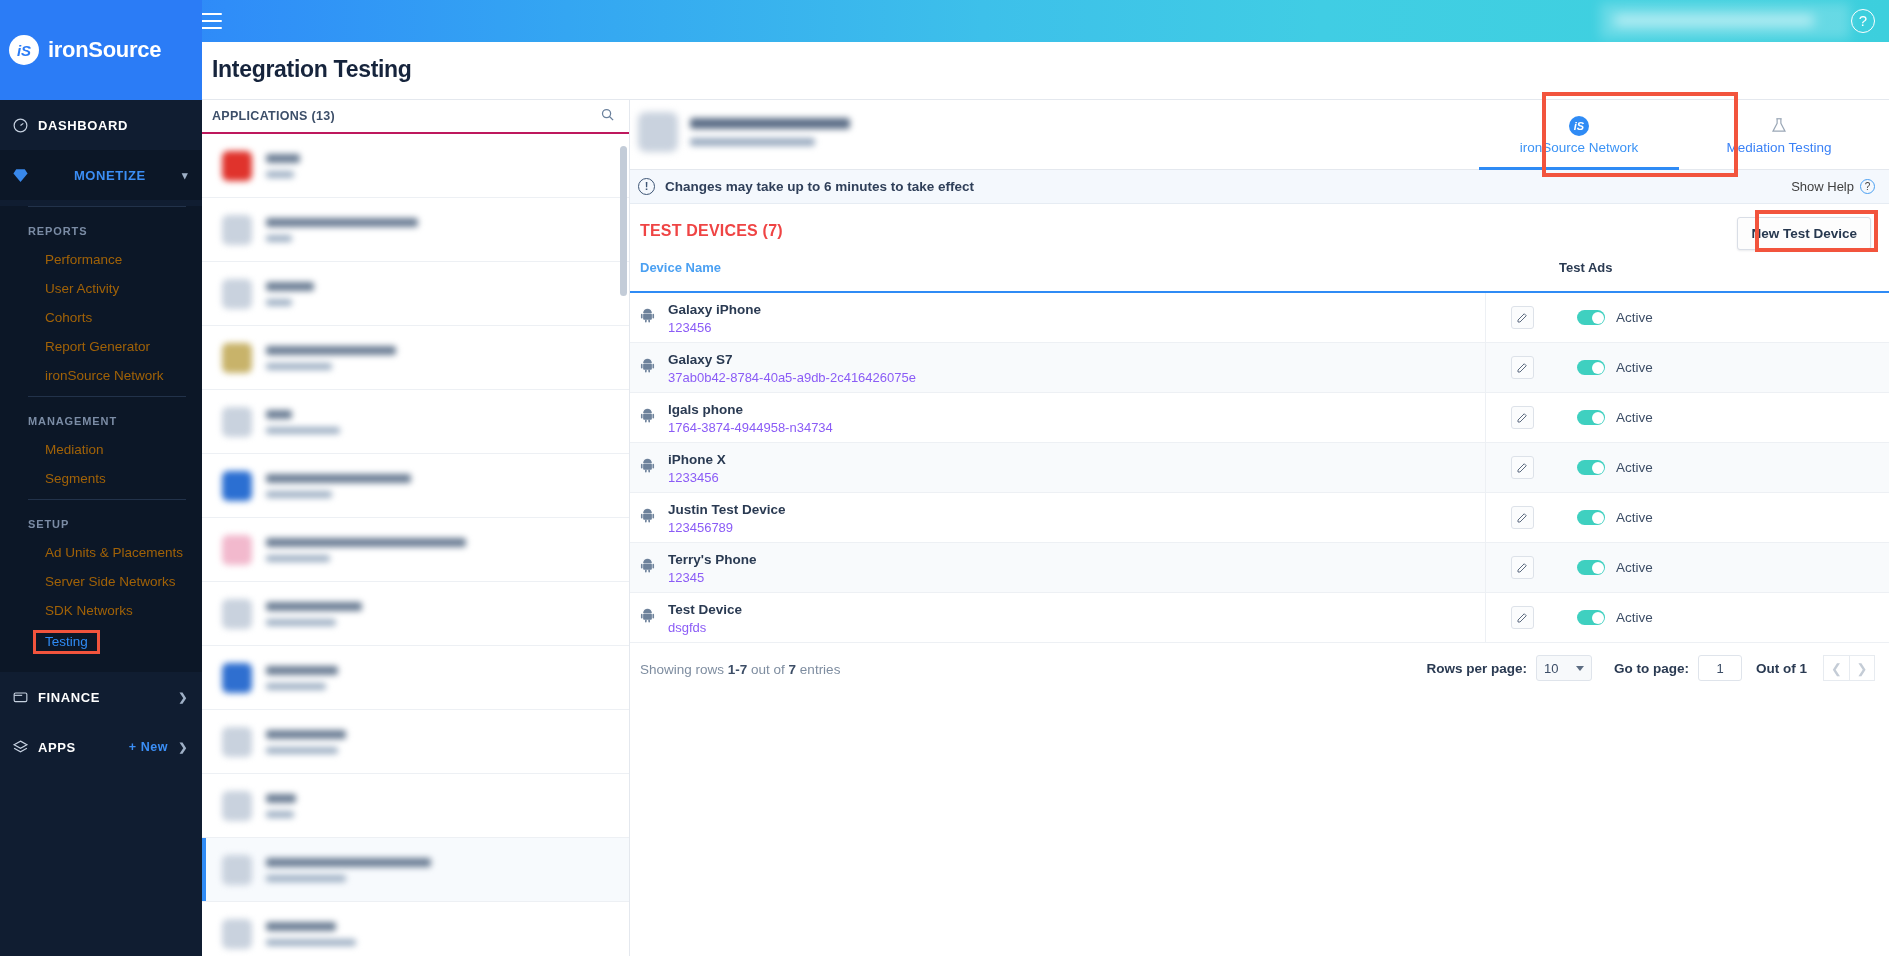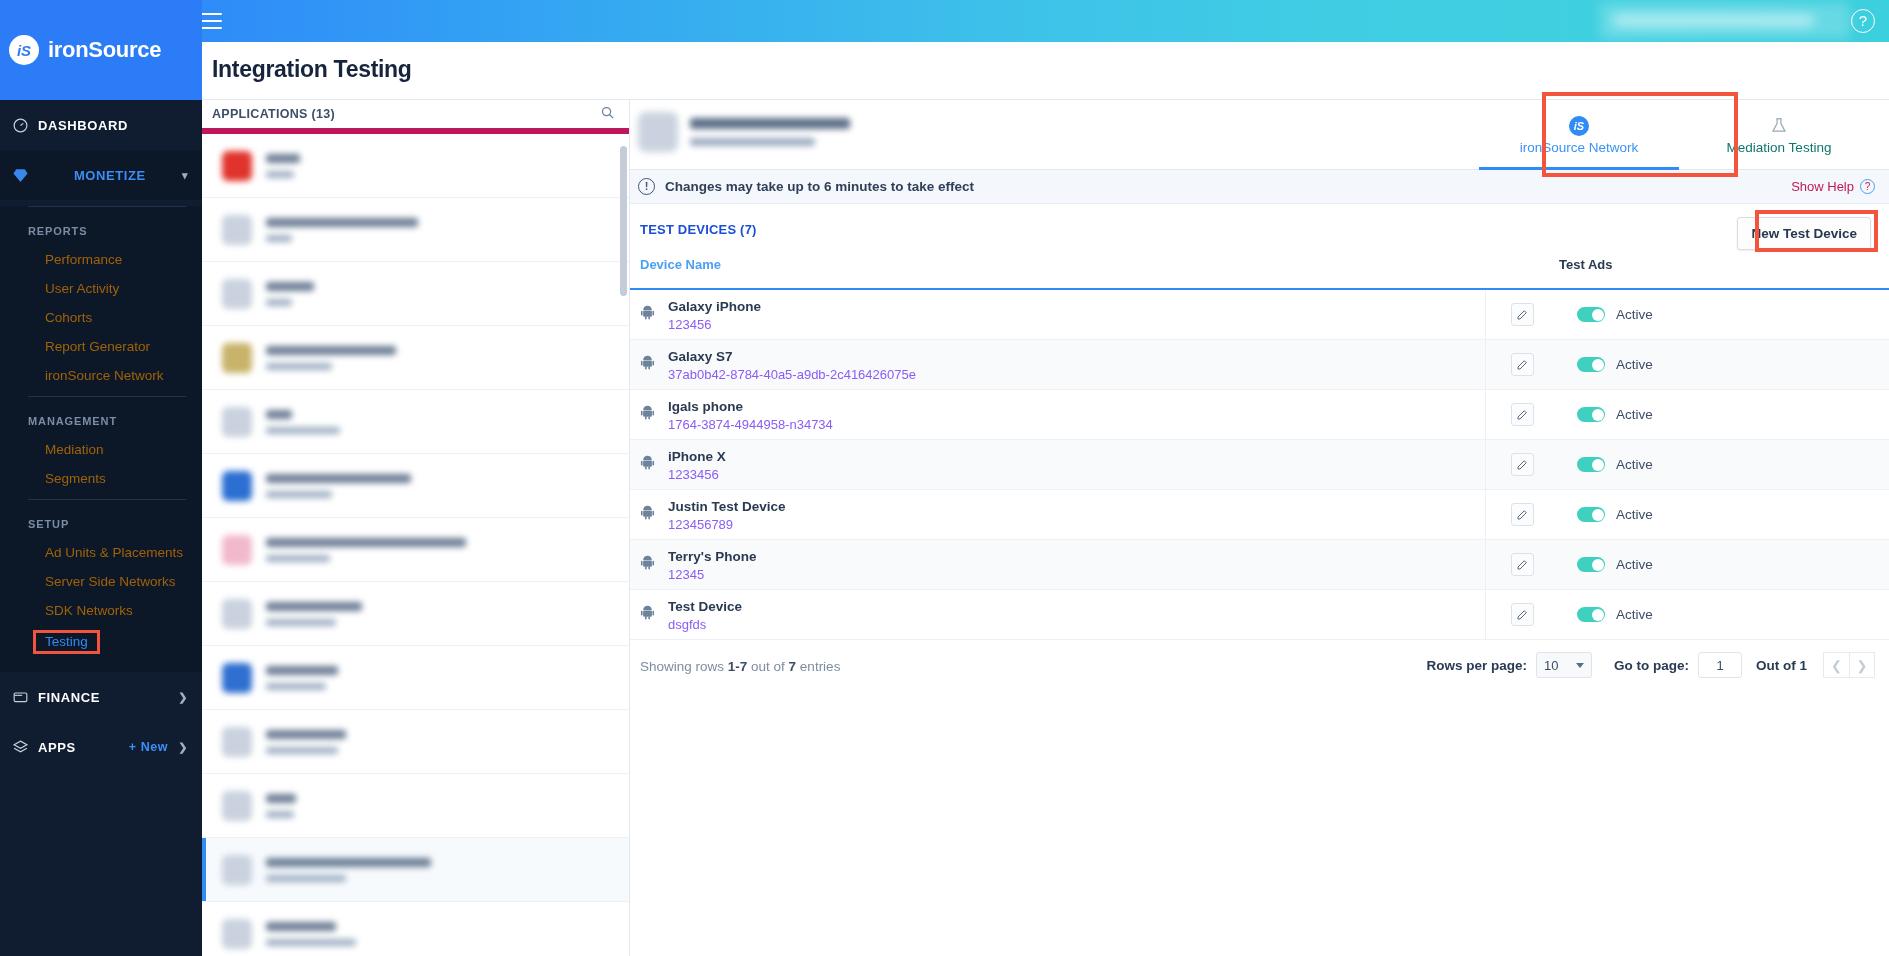--- a/index.html
+++ b/index.html
@@ -93,21 +93,21 @@
     position: absolute; left: 10px; top: 14px;
     font-size: 23px; font-weight: 700; color: #16243c; letter-spacing: -0.3px;
   }
 
   
   .apps-panel {
     position: absolute; left: 202px; top: 100px; width: 428px; height: 856px;
     background: #ffffff; border-right: 1px solid #e4e8ee;
   }
   .apps-head {
-    height: 34px; border-bottom: 6px solid #be185d;
+    height: 34px; border-bottom: 2px solid #be185d;
     display: flex; align-items: center; padding: 0 14px 0 10px;
   }
   .apps-head-label { font-size: 12.5px; font-weight: 700; color: #3d4f69; letter-spacing: .3px; }
   .apps-search-ic { margin-left: auto; color: #7489a3; }
   .apps-list { position: relative; height: 822px; overflow: hidden; }
   .app-row {
     height: 64px; border-bottom: 1px solid #edf0f4; display: flex; align-items: center;
     padding-left: 20px; position: relative; cursor: pointer;
   }
   .app-row.selected { background: #f7fafd; }
@@ -137,21 +137,21 @@
   .sel-app-txt { filter: blur(3.2px); }
   .sel-app-nm { width: 160px; height: 11px; background:#5d6f88; border-radius:3px; margin-bottom: 9px;}
   .sel-app-sub { width: 125px; height: 8px; background:#9aabc0; border-radius:3px;}
 
   .tabs { position: absolute; right: 10px; top: 0; height: 70px; display: flex; }
   .tab {
     width: 200px; height: 70px; display: flex; flex-direction: column;
     align-items: center; justify-content: center; cursor: pointer; position: relative;
   }
   .tab .tab-ic { margin-bottom: 4px; height: 20px; display:flex; align-items:center; }
-  .tab .tab-lbl { font-size: 13.5px; color: #0f766e; }
+  .tab .tab-lbl { font-size: 13.5px; color: #3b82f6; }
   .tab.active .tab-lbl { color: #3b93f5; }
   .tab.active::after {
     content:''; position:absolute; left:0; bottom:0; width:100%; height:3px; background:#2f8bf5;
   }
   .is-badge {
     width: 20px; height: 20px; border-radius: 50%; background: #2f8bf5; color:#fff;
     font-size: 11px; font-weight: 700; font-style: italic;
     display:flex; align-items:center; justify-content:center;
   }
   .tab-redbox {
@@ -162,29 +162,29 @@
   .notice {
     height: 34px; background: #f4f8fd; border-bottom: 1px solid #e6ecf3;
     display: flex; align-items: center; padding: 0 14px 0 8px;
   }
   .notice-ic {
     width: 17px; height: 17px; border: 1.4px solid #3d5575; border-radius: 50%;
     color:#3d5575; font-size: 11px; line-height: 14px; text-align: center; font-weight: 700;
     margin-right: 10px; flex:none;
   }
   .notice-txt { font-size: 13.5px; color: #2f3f59; font-weight: 600; }
-  .show-help { margin-left: auto; color: #be185d; font-size: 13px; display: flex; align-items: center; cursor: pointer;}
+  .show-help { margin-left: auto; color: #404040; font-size: 13px; display: flex; align-items: center; cursor: pointer;}
   .show-help .q {
     width: 15px; height: 15px; border: 1.3px solid #4ba0f2; border-radius: 50%;
     font-size: 10px; line-height: 13px; text-align: center; margin-left: 6px;
   }
 
   .card { margin: 0; background:#fff; }
   .card-head { position: relative; padding: 18px 0 6px 10px; }
-  .td-title { font-size: 13px; font-weight: 700; color:#1d4ed8; letter-spacing: .2px; }
+  .td-title { font-size: 16px; font-weight: 700; color:#ef4444; letter-spacing: .2px; }
   .td-max { font-size: 13px; color:#8d9bad; margin-top: 5px; }
   .new-btn {
     position: absolute; right: 18px; top: 13px;
     background:#fdfdfd; border: 1px solid #d9dee6; border-radius: 3px;
     padding: 8px 13px; font-size: 13.5px; font-weight: 700; color:#27384f; cursor: pointer;
     box-shadow: 0 1px 2px rgba(20,30,50,.09);
   }
   .new-btn-redbox {
     position: absolute; right: 11px; top: 6px; width: 123px; height: 42px;
     border: 4px solid #f2543d; pointer-events: none;

